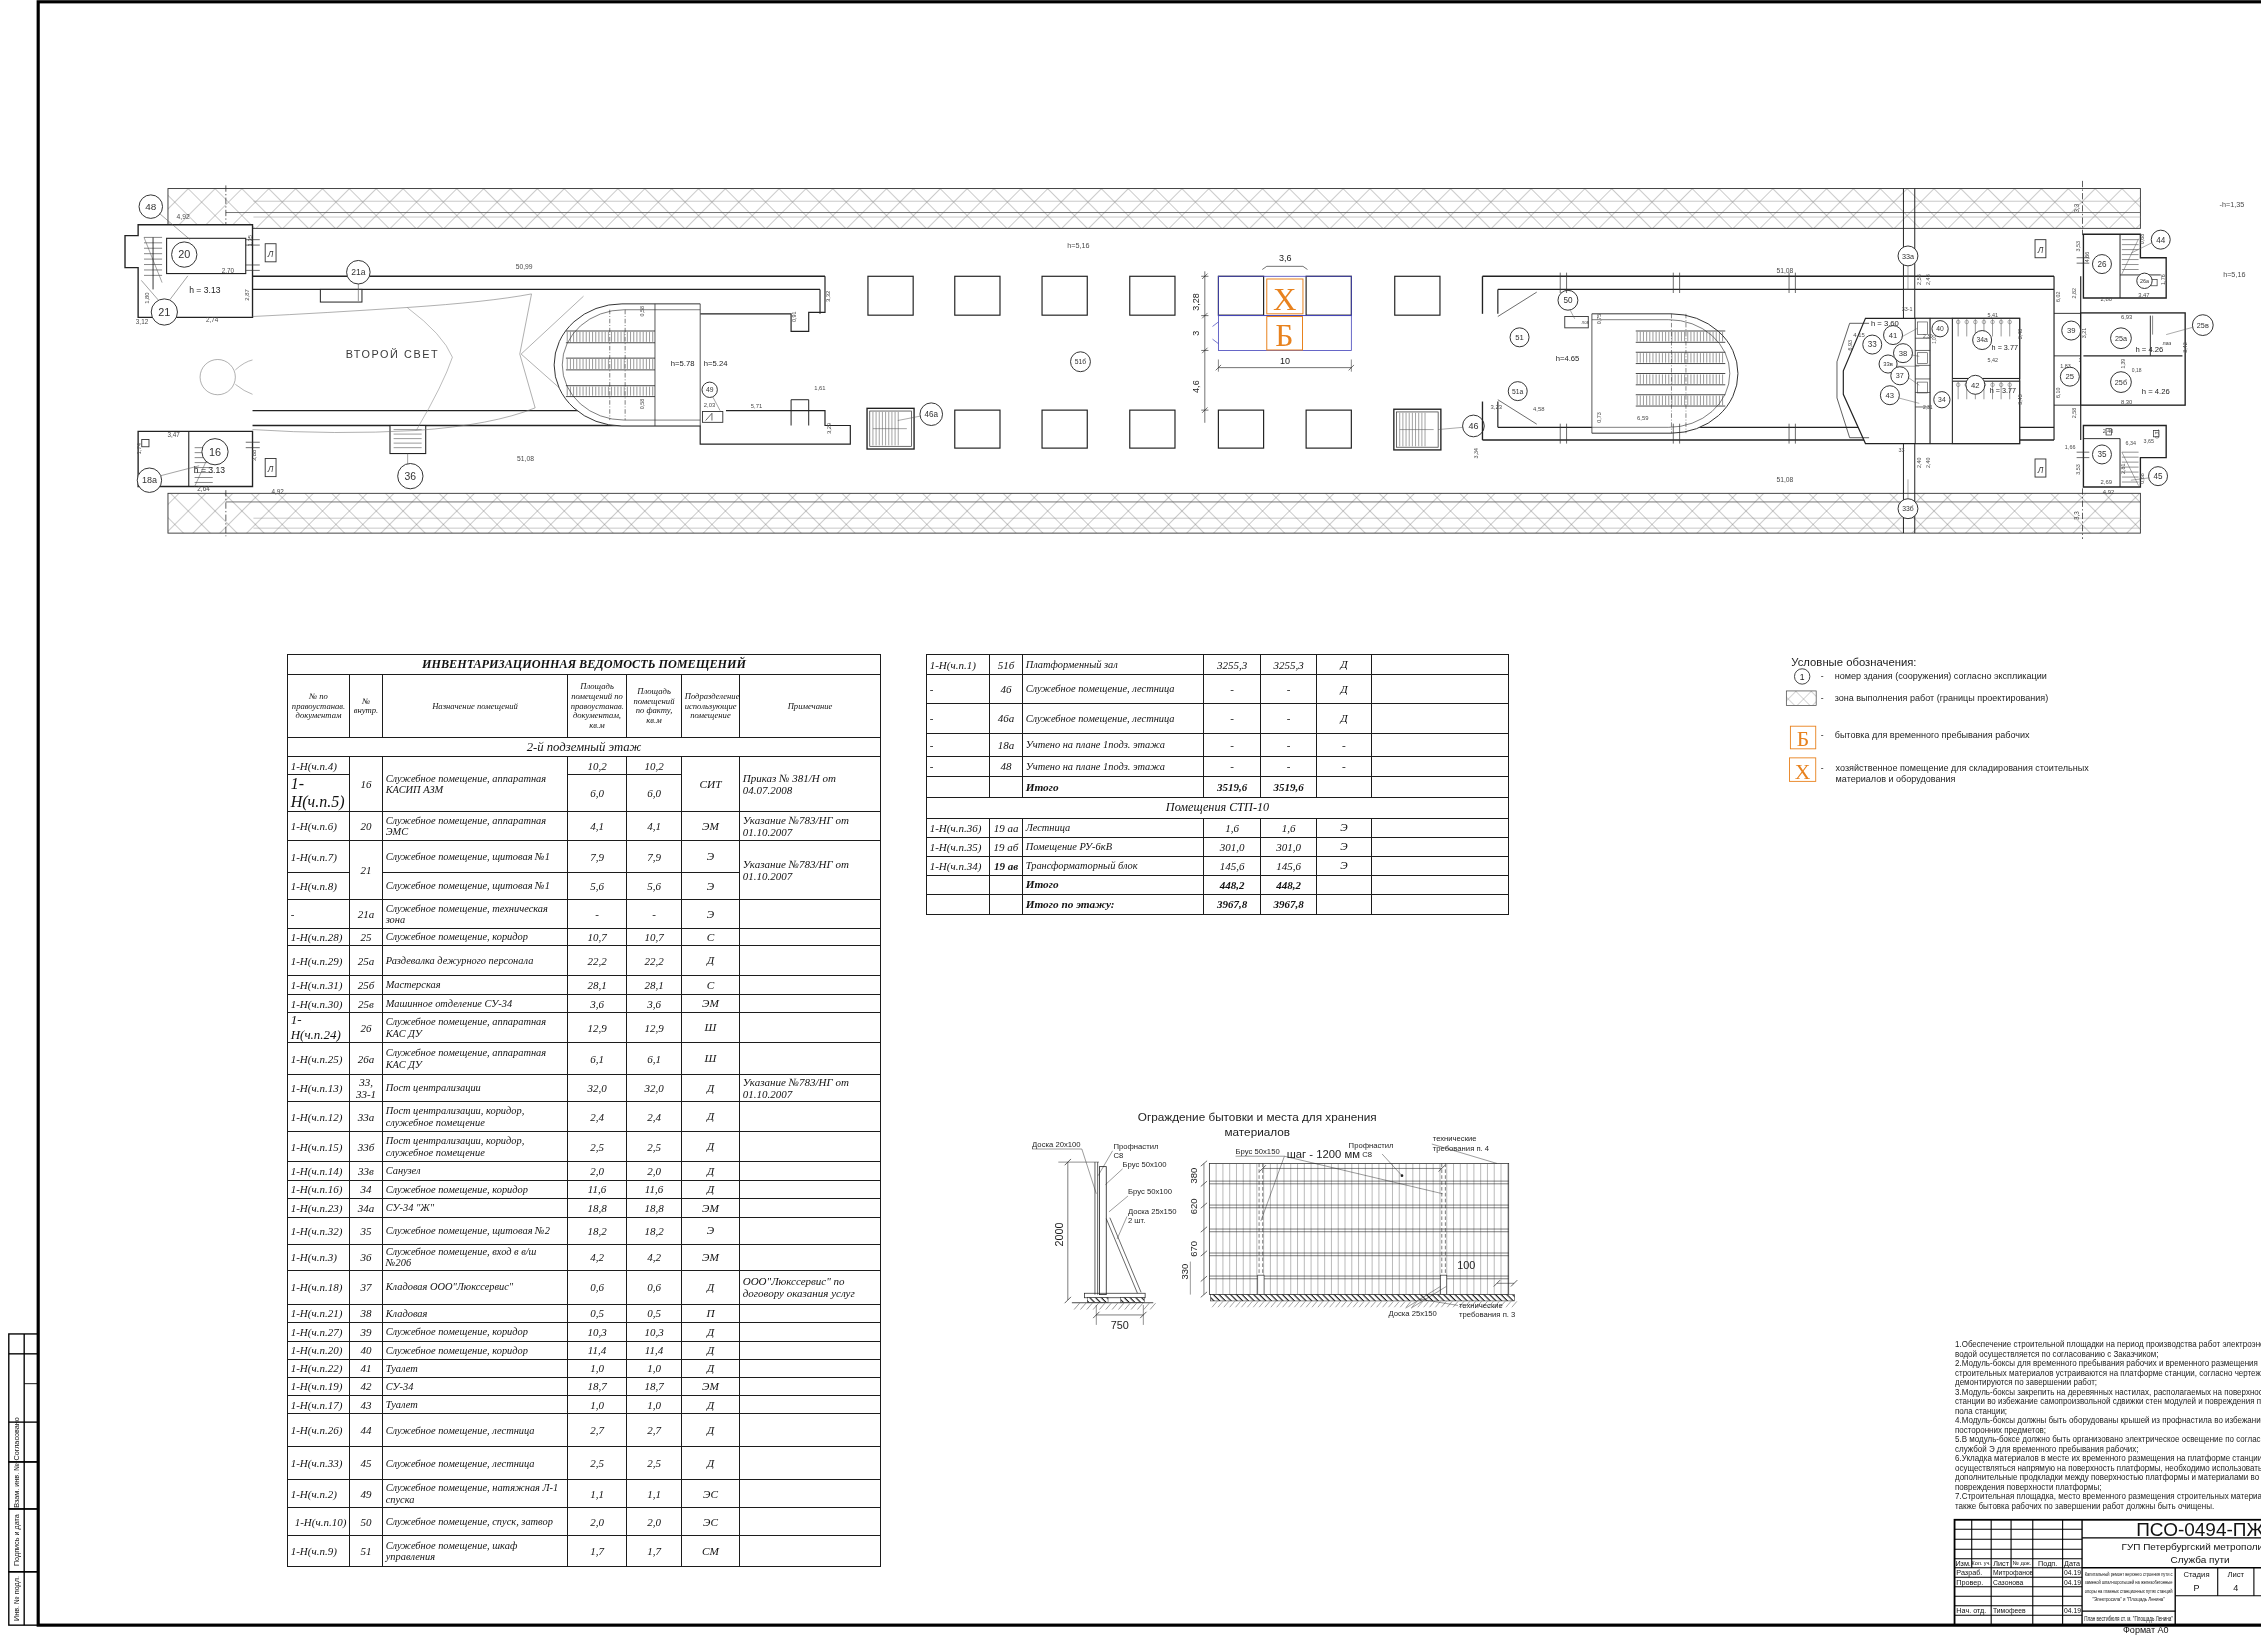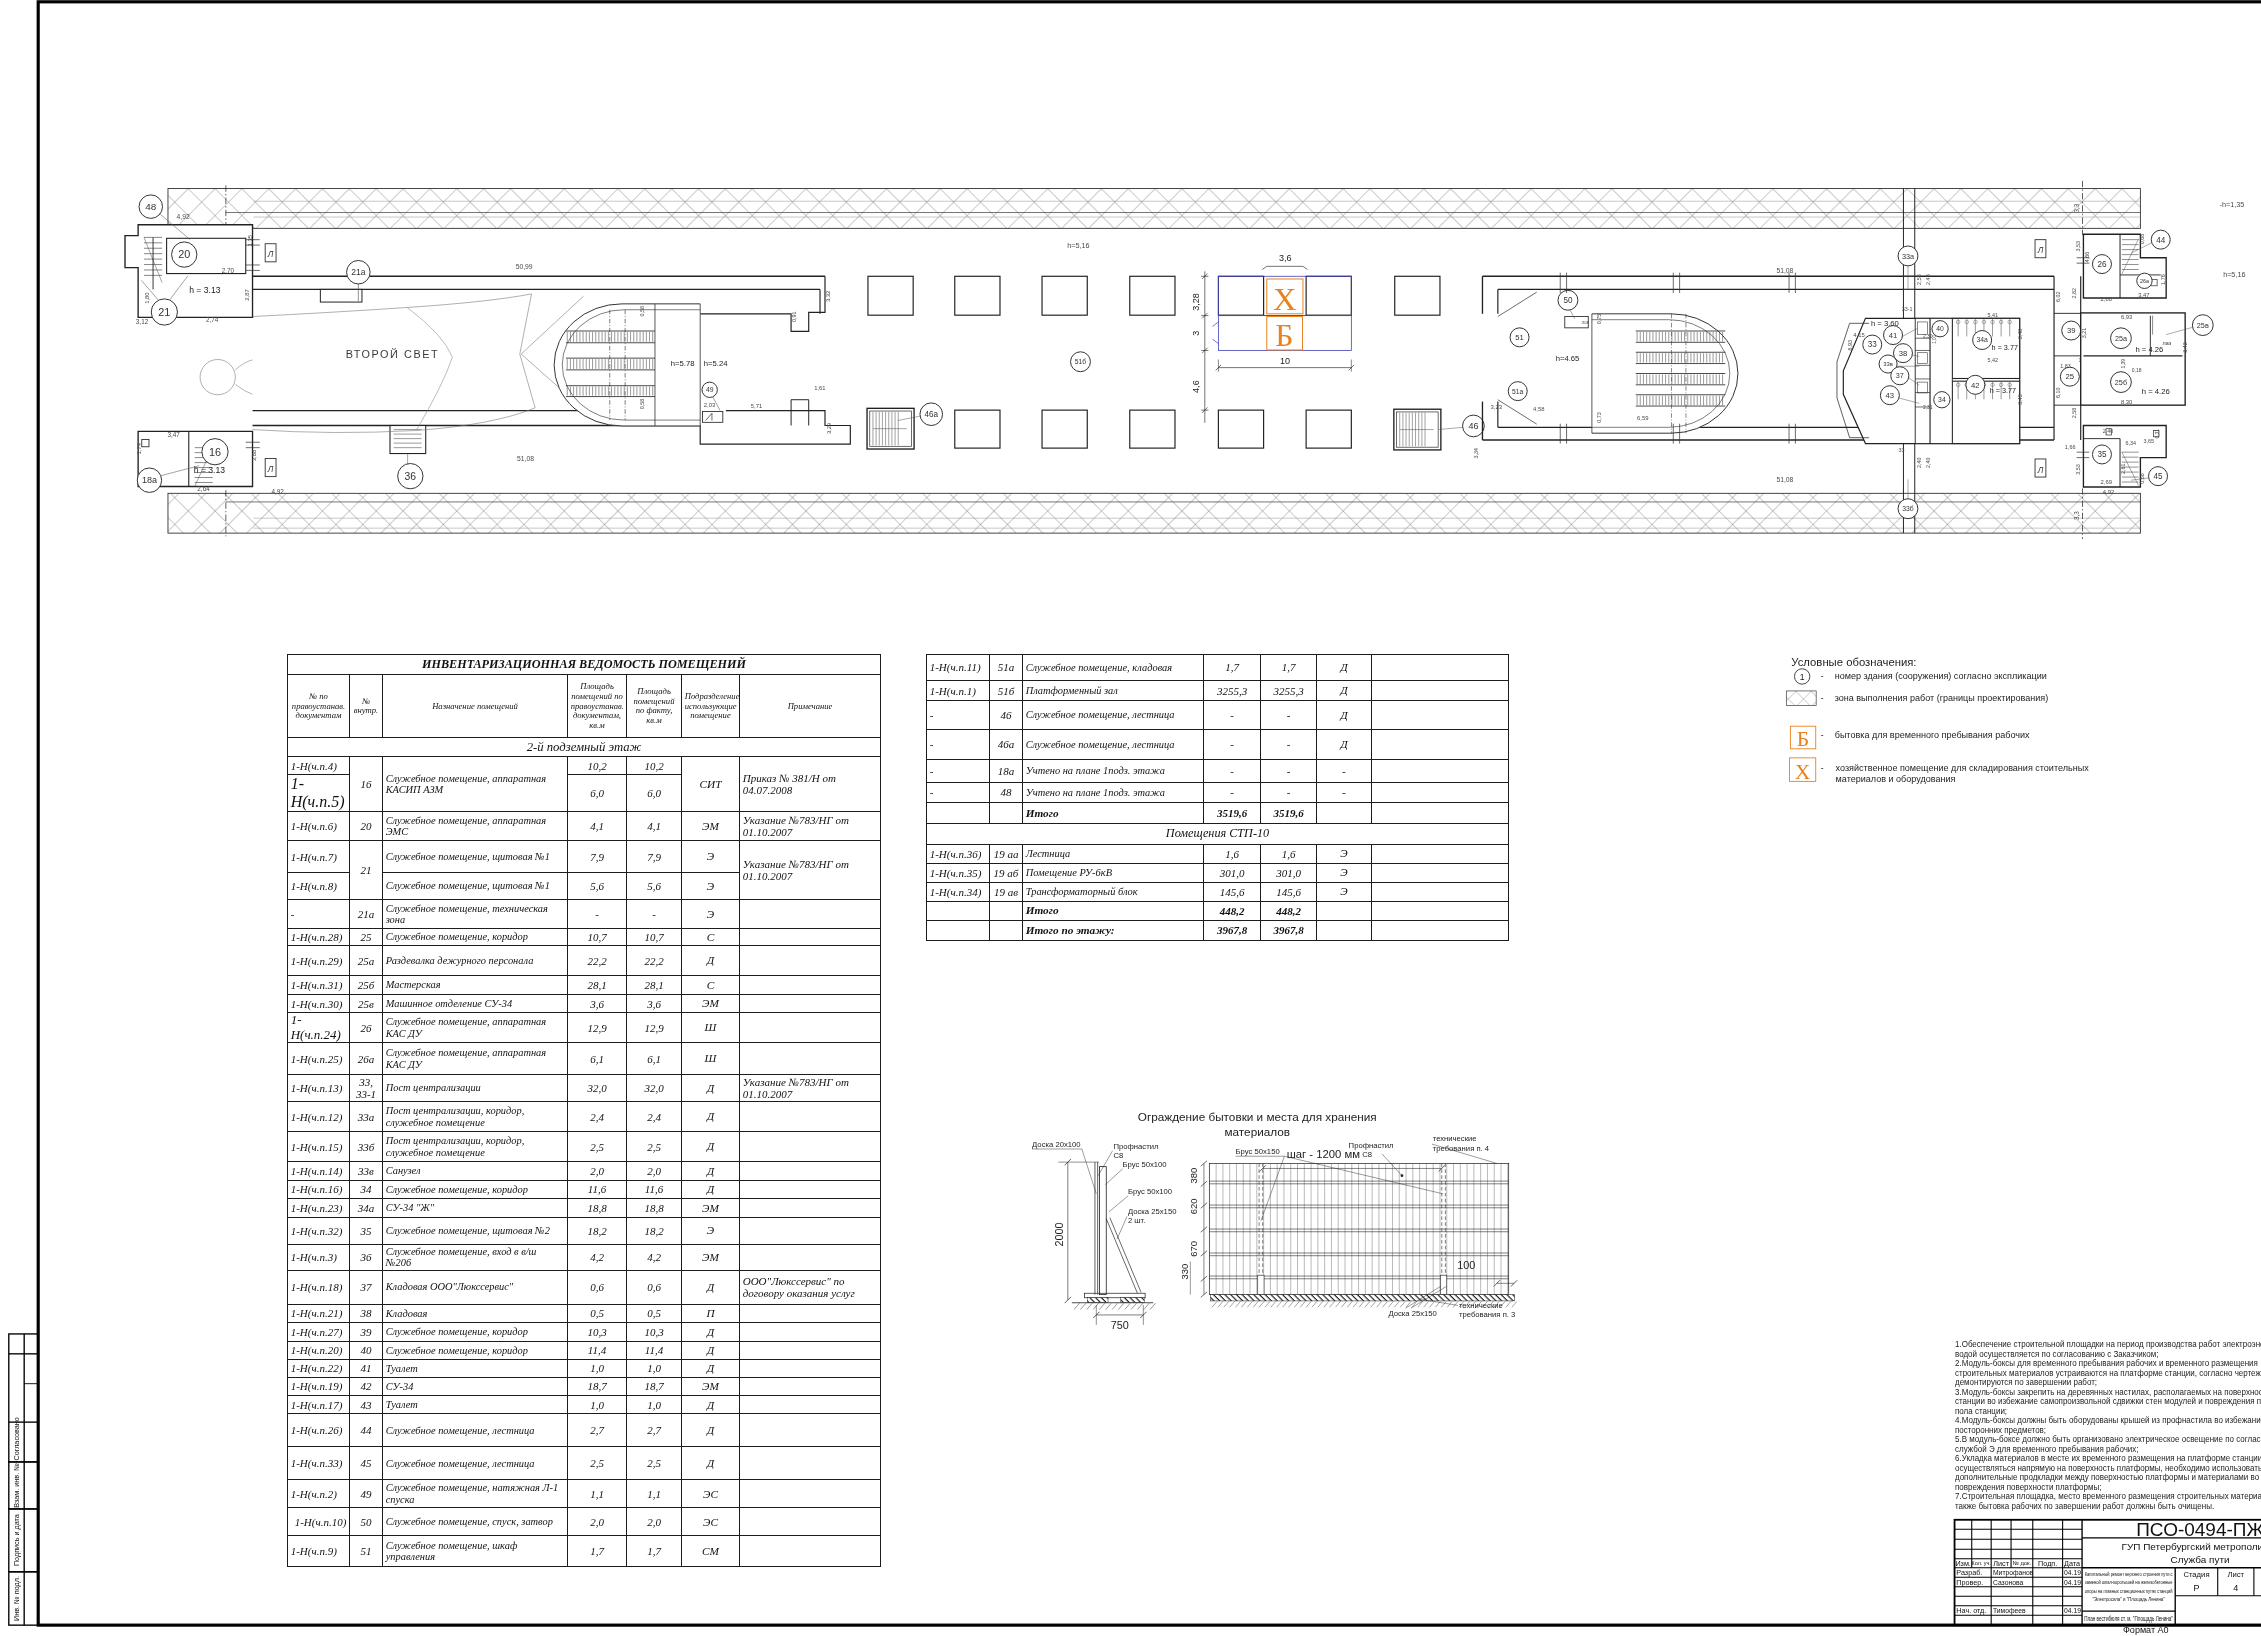--- a/index.html
+++ b/index.html
@@ -1567,29 +1567,20 @@
       <colgroup>
         <col style="width:63px">
         <col style="width:33px">
         <col style="width:181px">
         <col style="width:57px">
         <col style="width:56px">
         <col style="width:55px">
         <col style="width:137px">
       </colgroup>
       <tbody>
-        <tr style="height:26px">
-          <td style="font-size:11px;">1-Н(ч.п.11)</td>
-          <td class="c" style="font-size:11px;">51а</td>
-          <td style="font-size:10.4px;">Служебное помещение, кладовая</td>
-          <td class="c" style="font-size:11px;">1,7</td>
-          <td class="c" style="font-size:11px;">1,7</td>
-          <td class="c" style="font-size:11.3px;">Д</td>
-          <td style="font-size:11px;"></td>
-        </tr>
         <tr style="height:20.4px">
           <td style="font-size:11px;">1-Н(ч.п.1)</td>
           <td class="c" style="font-size:11px;">51б</td>
           <td style="font-size:10.4px;">Платформенный зал</td>
           <td class="c" style="font-size:11px;">3255,3</td>
           <td class="c" style="font-size:11px;">3255,3</td>
           <td class="c" style="font-size:11.3px;">Д</td>
           <td style="font-size:11px;"></td>
         </tr>
         <tr style="height:28.5px">
@@ -1653,21 +1644,21 @@
           <td style="font-size:11px;">1-Н(ч.п.35)</td>
           <td class="c" style="font-size:11px;">19 аб</td>
           <td style="font-size:10.4px;">Помещение РУ-6кВ</td>
           <td class="c" style="font-size:11px;">301,0</td>
           <td class="c" style="font-size:11px;">301,0</td>
           <td class="c" style="font-size:11.3px;">Э</td>
           <td style="font-size:11px;"></td>
         </tr>
         <tr style="height:19px">
           <td style="font-size:11px;">1-Н(ч.п.34)</td>
-          <td class="c" style="font-size:11px;">19 ав</td>
+          <td class="c" style="font-size:11px;font-weight:bold;">19 ав</td>
           <td style="font-size:10.4px;">Трансформаторный блок</td>
           <td class="c" style="font-size:11px;">145,6</td>
           <td class="c" style="font-size:11px;">145,6</td>
           <td class="c" style="font-size:11.3px;">Э</td>
           <td style="font-size:11px;"></td>
         </tr>
         <tr style="height:19px">
           <td></td>
           <td></td>
           <td style="font-weight:bold;font-size:11.3px;">Итого</td>

